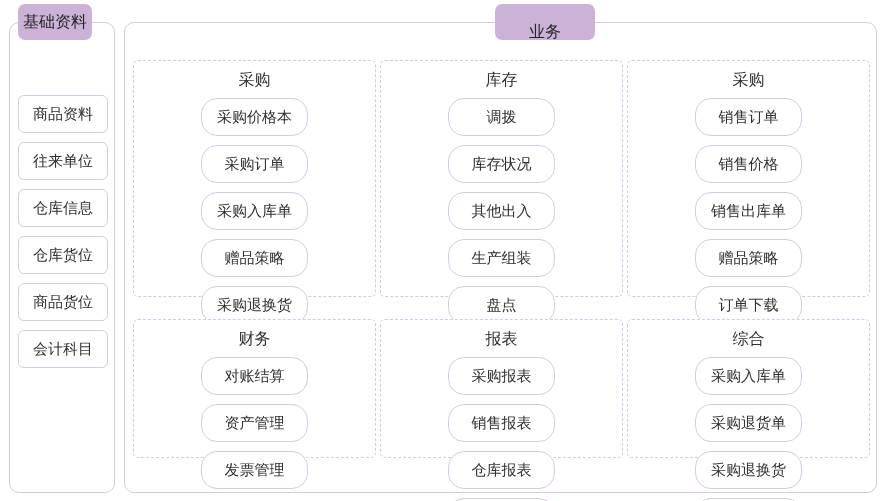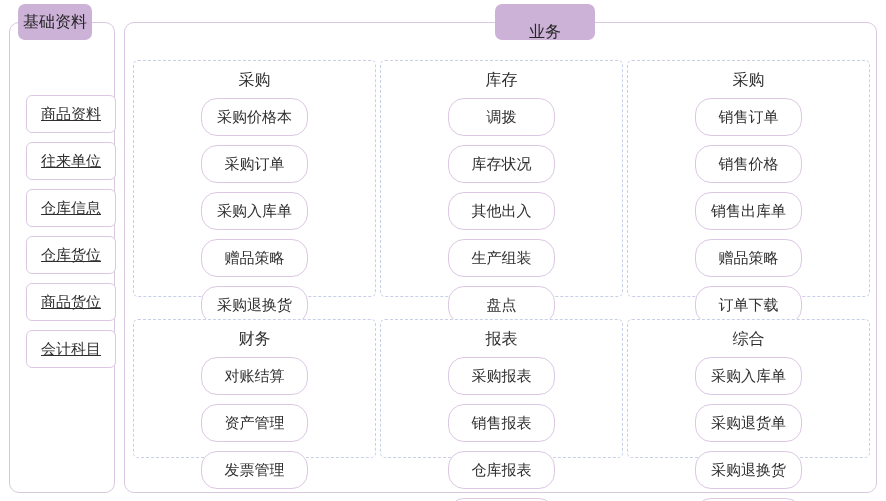--- a/index.html
+++ b/index.html
@@ -63,28 +63,27 @@
     left: 334px;
     top: -19px;
     width: 100px;
     padding: 10px;
     margin-left: 36px;
   }
 
   
   .sidebar-list {
     position: absolute;
-    left: 0;
+    left: 8px;
     top: 72px;
     width: 106px;
     display: flex;
     flex-direction: column;
-    align-items: flex-end;
+    align-items: flex-start;
     gap: 9px;
-    text-decoration: underline;
   }
   .sidebar-item {
     width: 90px;
     height: 38px;
     border: 1px solid #dcc8e3;
     border-radius: 6px;
     background: #ffffff;
     display: flex;
     align-items: center;
     justify-content: center;

